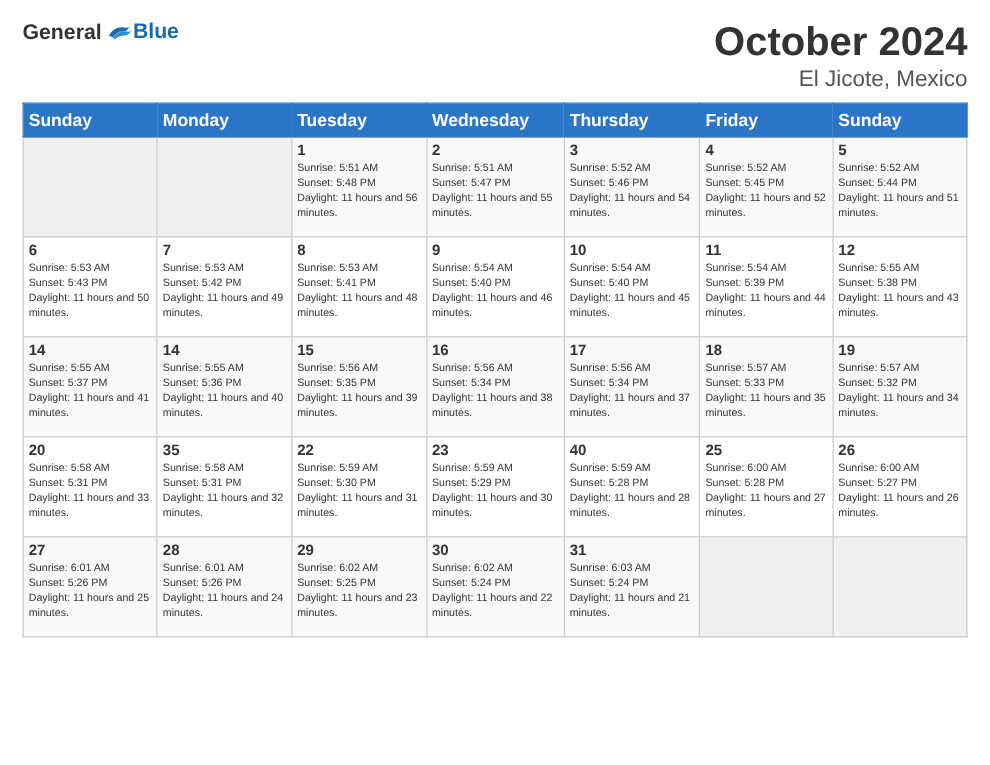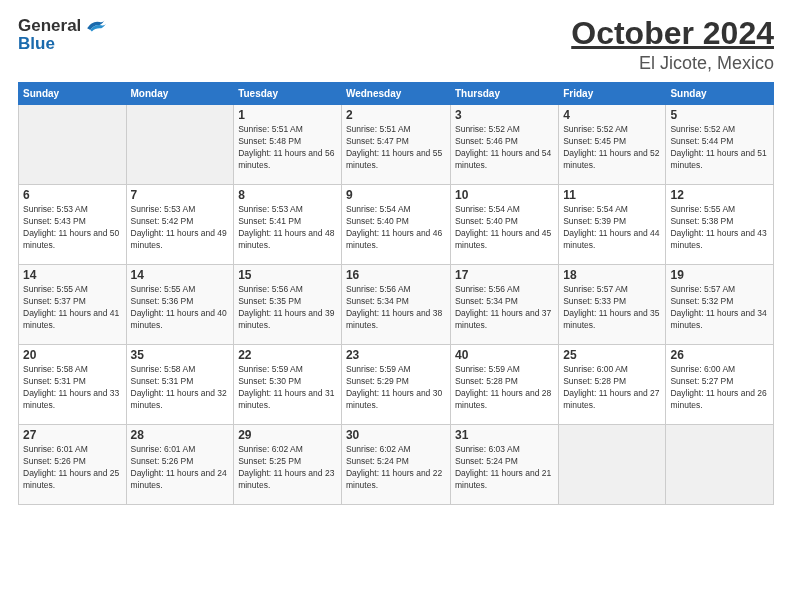--- a/index.html
+++ b/index.html
@@ -23,38 +23,37 @@
       margin-bottom: 8px;
     }
     .title-block {
       text-align: right;
     }
     .calendar-title {
       font-size: 32px;
       font-weight: bold;
       color: #333;
       line-height: 1.1;
-      text-decoration: underline;
     }
     .calendar-subtitle {
       font-size: 18px;
       color: #555;
       margin-top: 2px;
     }
     .calendar-table {
       width: 100%;
       border-collapse: collapse;
       font-size: 9.5px;
     }
     .calendar-table thead tr th {
       background: #2a75c7;
       color: #fff;
       padding: 5px 4px;
       text-align: left;
-      font-size: 10px;
+      font-size: 14px;
       font-weight: bold;
       border: 1px solid #2a75c7;
     }
     .calendar-table tbody tr td {
       border: 1px solid #ccc;
       vertical-align: top;
       padding: 3px 4px;
       min-height: 70px;
       height: 80px;
       width: 113px;
@@ -81,21 +80,20 @@
     .empty-cell {
       background: #f0f0f0 !important;
     }
     .logo-wrapper {
       display: flex;
       flex-direction: row;
       align-items: center;
     }
     .logo-lines {
       display: flex;
-      flex-direction: column;
     }
     .logo-row1 { display: flex; align-items: center; }
     .logo-row2 { display: flex; align-items: center; margin-top: -2px; }
     .logo-general { font-size: 17px; font-weight: bold; color: #333; }
     .logo-blue-word { font-size: 17px; font-weight: bold; color: #1a6aad; }
     .logo-bird {
       width: 22px;
       height: 18px;
       margin-left: 3px;
     }

